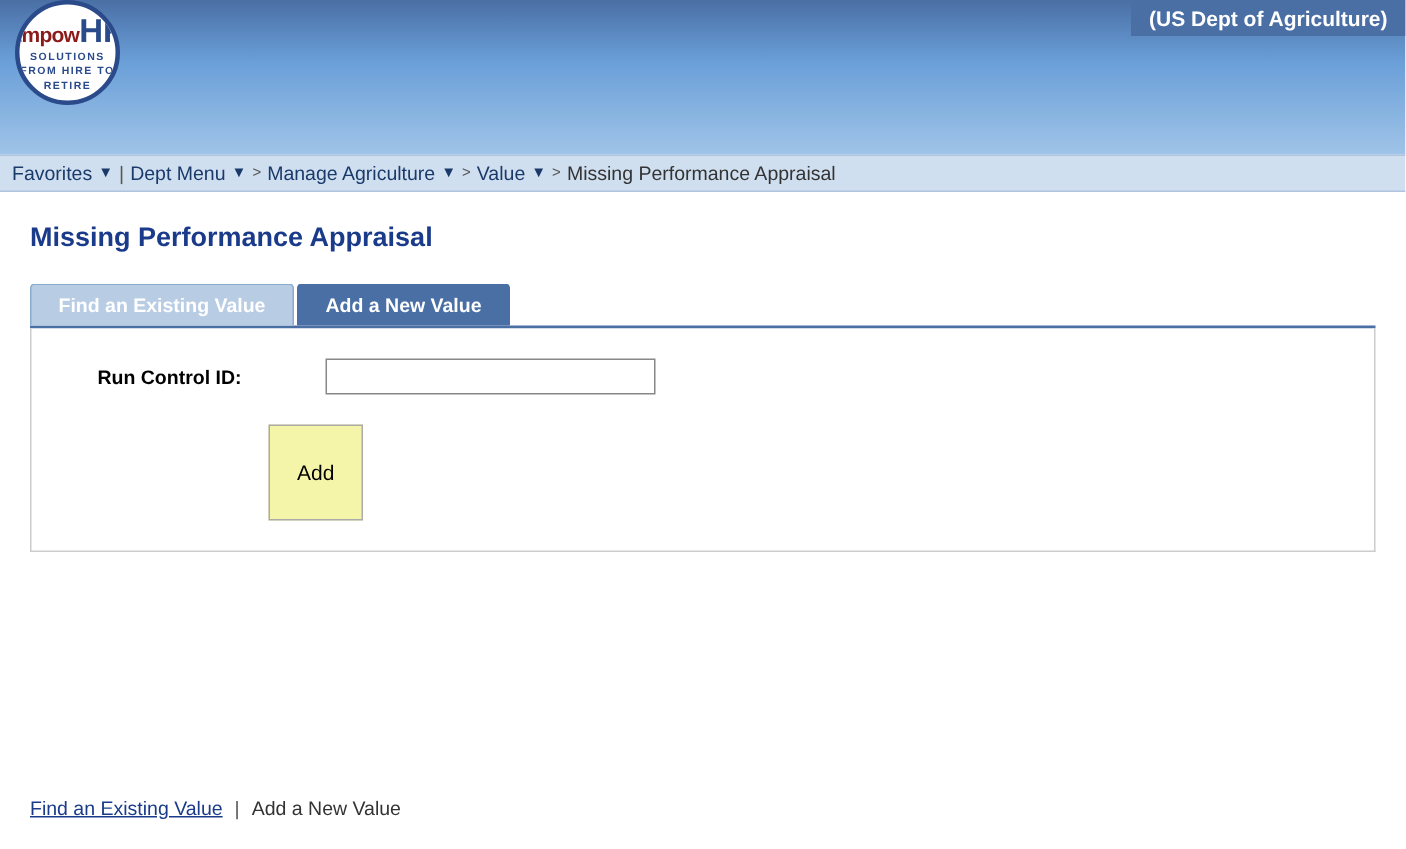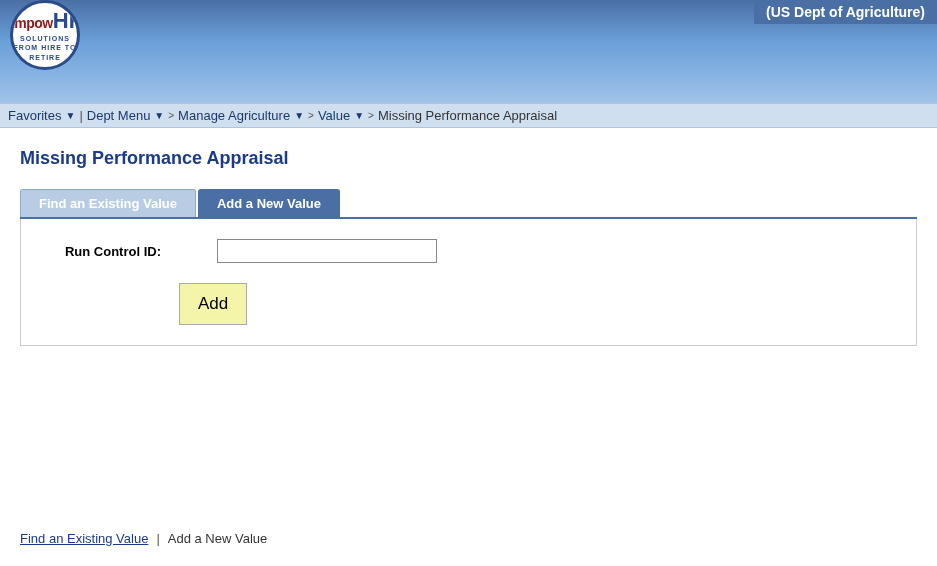--- a/index.html
+++ b/index.html
@@ -168,22 +168,22 @@
       width: 220px;
       height: 24px;
       border: 1px solid #888;
       padding: 2px 4px;
       font-size: 13px;
     }
 
     .add-button {
       background: #f5f5aa;
       border: 1px solid #aaa;
-      padding: 10px 18px;
-      font-size: 17px;
+      padding: 23px 18px;
+      font-size: 14px;
       cursor: pointer;
       margin-left: 10px;
       margin-top: 4px;
     }
 
     
     .bottom-links {
       position: absolute;
       bottom: 20px;
       left: 20px;

